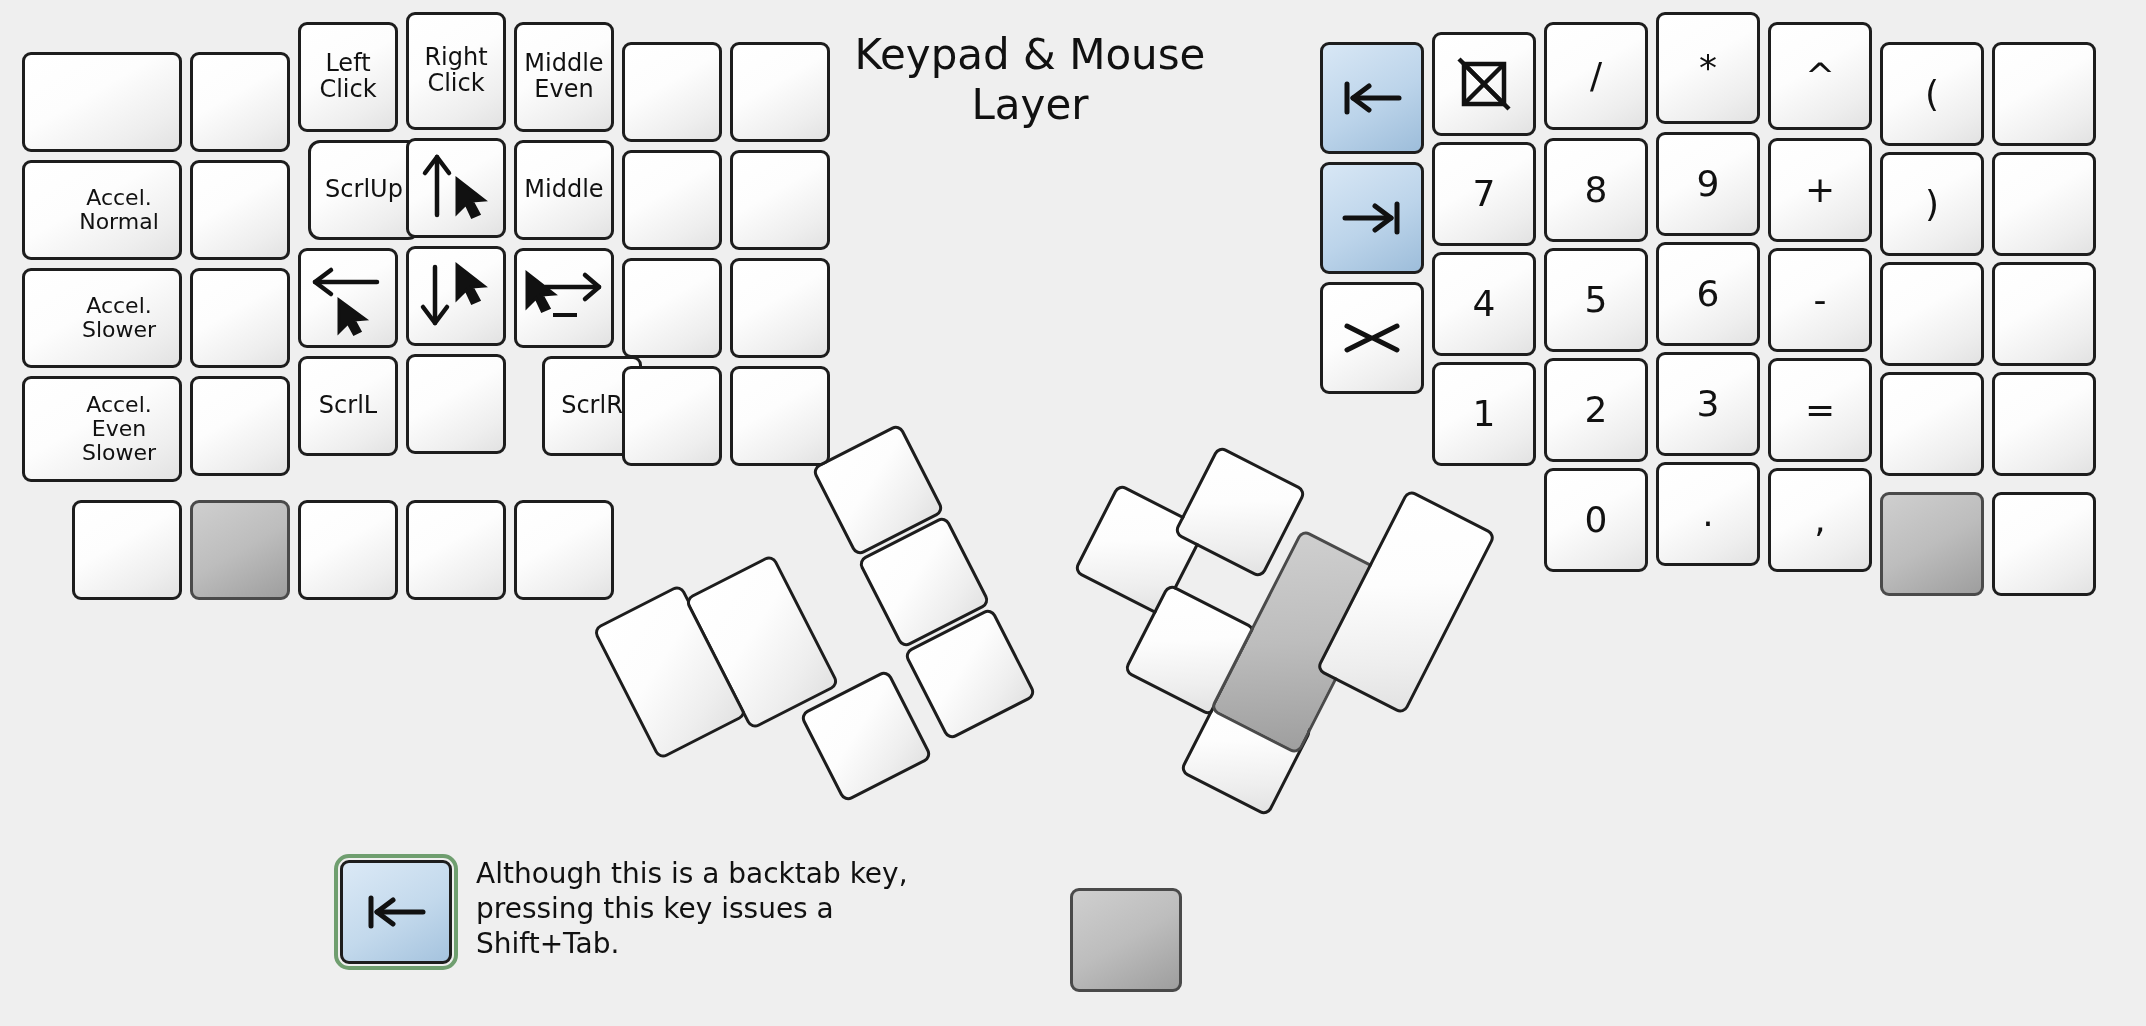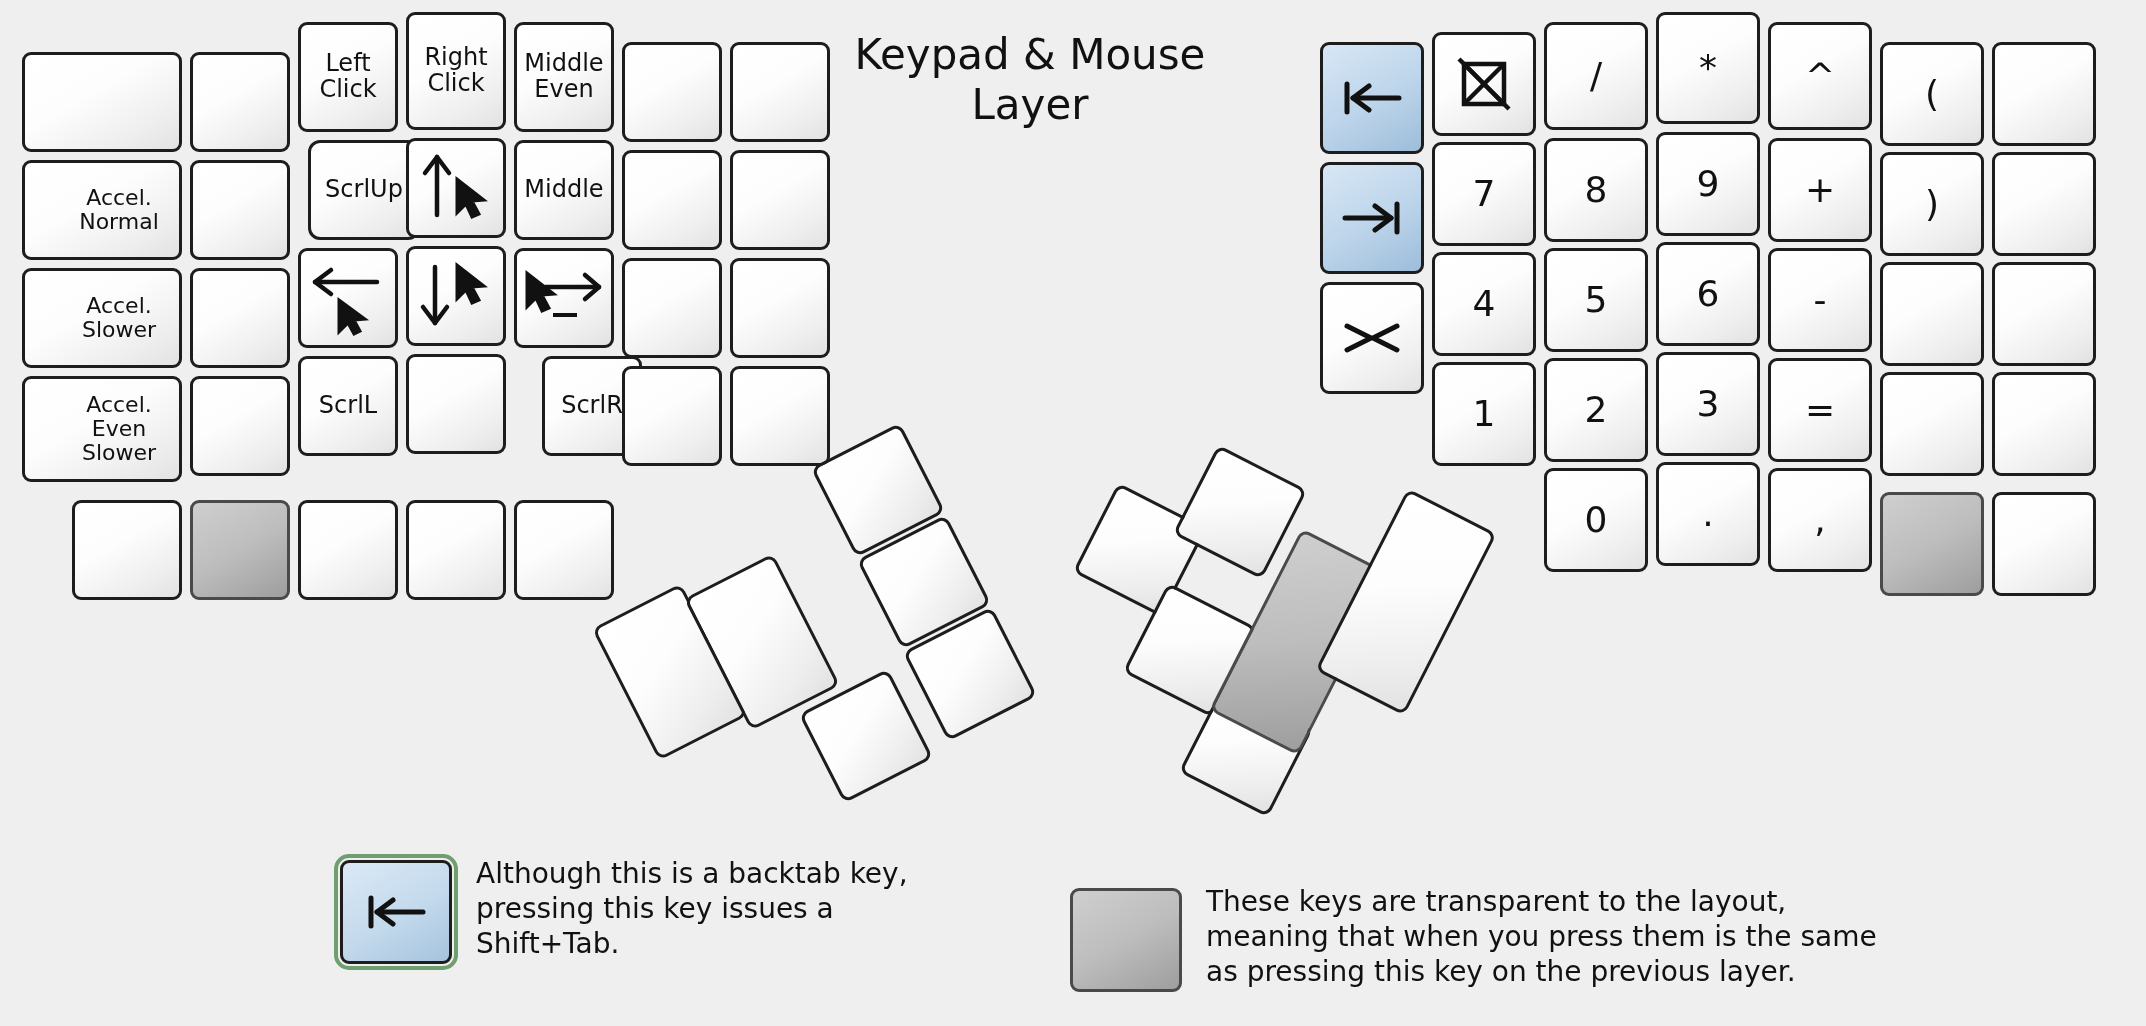--- a/index.html
+++ b/index.html
@@ -431,18 +431,15 @@
         </g>
       </svg>
     </div>
     <div class="legend-text" style="margin-left:24px; margin-top:-4px;">Although this is a backtab key,
 pressing this key issues a
 Shift+Tab.</div>
   </div>
 
   <div class="legend-block" style="left:1070px; top:888px;">
     <div class="legend-key transk"></div>
-    <div class="legend-text" style="margin-left:24px; margin-top:-4px;">These keys are transparent to the layout,
-meaning that when you press them is the same
-as pressing this key on the previous layer.</div>
   </div>
 
 </div>
 
 </body></html>

